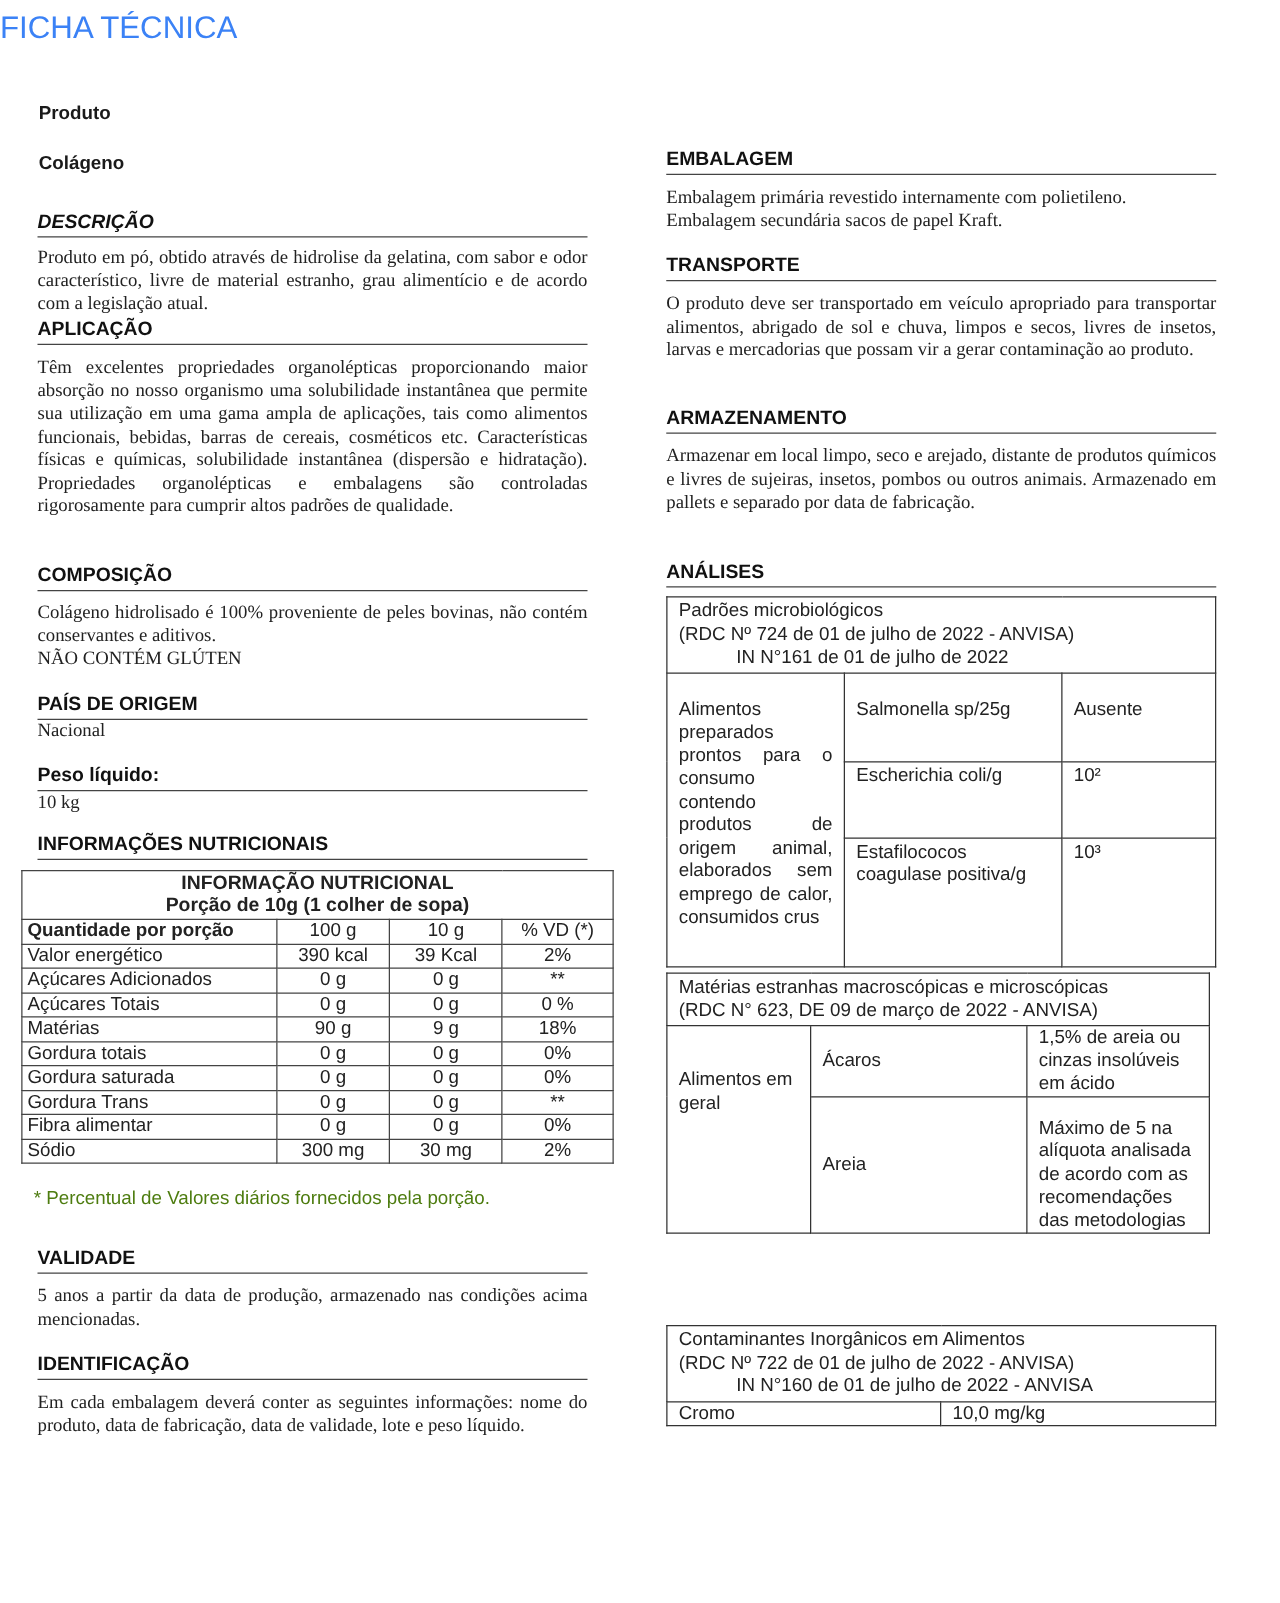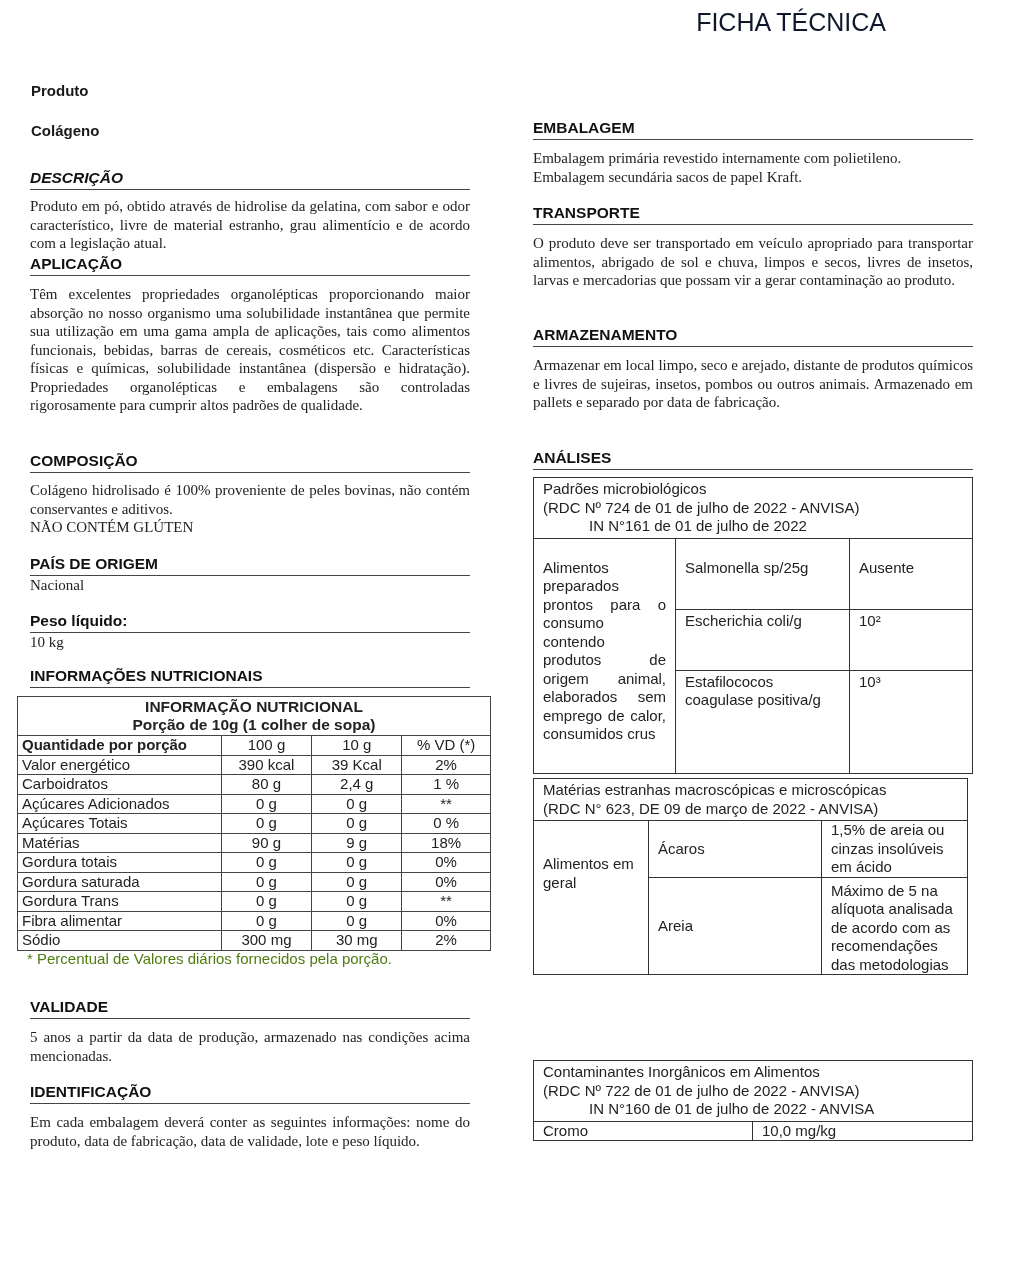--- a/index.html
+++ b/index.html
@@ -1,19 +1,19 @@
 <!DOCTYPE html>
 <html><head>
 <meta charset="utf-8">
 <style>
   html, body { margin: 0; padding: 0; background: #ffffff; }
   body { width: 1024px; height: 1282px; position: relative; overflow: hidden;
          font-family: "Liberation Sans", sans-serif; color: #1a1a1a; }
   .abs { position: absolute; }
-  .title { left: 0; width: 886px; top: 8px; text-align: right; font-size: 25px; color: #0f172a; }
+  .title { left: 0; width: 886px; top: 8px; text-align: left; font-size: 25px; color: #3b82f6; }
   .label-bold { font-weight: bold; font-size: 15px; }
   .sec { position: absolute; }
   .sec-h { font-weight: bold; font-size: 15.5px; padding-bottom: 2px; border-bottom: 1.5px solid #444; color: #111; }
   .sec-h.italic { font-style: italic; }
   .body { font-size: 15px; line-height: 18.5px; text-align: justify; margin-top: 6px; color: #222; font-family: Liberation Serif, serif; }
   .body .line { display: block; }
   .left { left: 30px; width: 440px; }
   .right { left: 533px; width: 440px; }
 
   table { border-collapse: collapse; font-family: "Liberation Sans", sans-serif; }
@@ -85,26 +85,20 @@
     <td class="col3 c">10 g</td>
     <td class="col4 c">% VD (*)</td>
   </tr>
   <tr>
     <td>Valor energético</td>
     <td class="c">390 kcal</td>
     <td class="c">39 Kcal</td>
     <td class="c">2%</td>
   </tr>
   <tr>
-    <td>Carboidratos</td>
-    <td class="c">80 g</td>
-    <td class="c">2,4 g</td>
-    <td class="c">1 %</td>
-  </tr>
-  <tr>
     <td>Açúcares Adicionados</td>
     <td class="c">0 g</td>
     <td class="c">0 g</td>
     <td class="c">**</td>
   </tr>
   <tr>
     <td>Açúcares Totais</td>
     <td class="c">0 g</td>
     <td class="c">0 g</td>
     <td class="c">0 %</td>
@@ -214,21 +208,21 @@
       <span style="display:block">(RDC N° 623, DE 09 de março de 2022 - ANVISA)</span>
     </td>
   </tr>
   <tr>
     <td rowspan="2" style="width:96px; padding-top:34px;">Alimentos em geral</td>
     <td style="width:154px; vertical-align:middle;">Ácaros</td>
     <td style="padding-top:0; padding-bottom:0;">1,5% de areia ou cinzas insolúveis em ácido</td>
   </tr>
   <tr>
     <td style="vertical-align:middle;">Areia</td>
-    <td style="padding-top:4px; padding-bottom:0;">Máximo de 5 na alíquota analisada de acordo com as recomendações das metodologias</td>
+    <td style="padding-top:16px; padding-bottom:0;">Máximo de 5 na alíquota analisada de acordo com as recomendações das metodologias</td>
   </tr>
 </tbody>
   </table>
 
 <table class="atab" style="left:533px; top:1060px; width:440px;">
   <tbody>
       <tr>
     <td colspan="2" class="cap">
       <span style="display:block">Contaminantes Inorgânicos em Alimentos</span>
       <span style="display:block">(RDC Nº 722 de 01 de julho de 2022 - ANVISA)</span>

